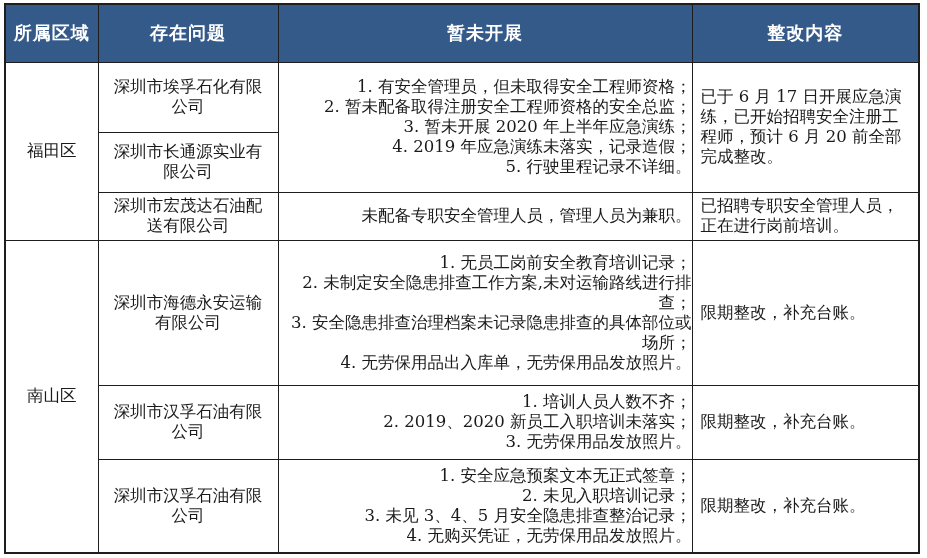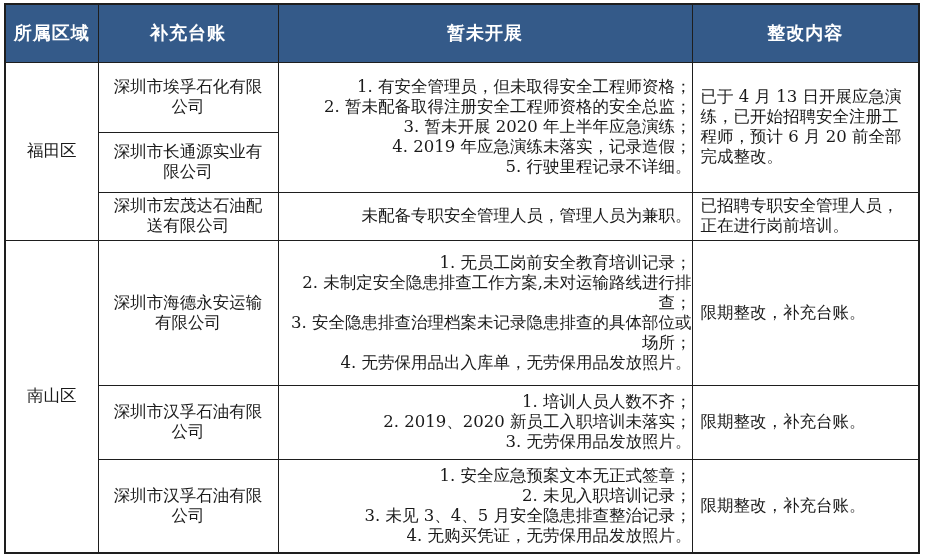--- a/index.html
+++ b/index.html
@@ -71,35 +71,35 @@
   <table class="inspection">
     <colgroup>
       <col style="width:93px">
       <col style="width:180px">
       <col style="width:414px">
       <col style="width:227px">
     </colgroup>
     <thead>
       <tr>
         <th>所属区域</th>
-        <th>补充台账</th>
+        <th>存在问题</th>
         <th>暂未开展</th>
         <th>整改内容</th>
       </tr>
     </thead>
     <tbody>
       <tr class="r1">
         <td class="region" rowspan="3">福田区</td>
         <td class="company">深圳市埃孚石化有限公司</td>
         <td class="problems" rowspan="2">1. 有安全管理员，但未取得安全工程师资格；
 2. 暂未配备取得注册安全工程师资格的安全总监；
 3. 暂未开展 2020 年上半年应急演练；
 4. 2019 年应急演练未落实，记录造假；
 5. 行驶里程记录不详细。</td>
-        <td class="rect" rowspan="2">已于 4 月 13 日开展应急演练，已开始招聘安全注册工程师，预计 6 月 20 前全部完成整改。</td>
+        <td class="rect" rowspan="2">已于 6 月 17 日开展应急演练，已开始招聘安全注册工程师，预计 6 月 20 前全部完成整改。</td>
       </tr>
       <tr class="r2">
         <td class="company">深圳市长通源实业有限公司</td>
       </tr>
       <tr class="r3">
         <td class="company">深圳市宏茂达石油配送有限公司</td>
         <td class="problems">未配备专职安全管理人员，管理人员为兼职。</td>
         <td class="rect">已招聘专职安全管理人员，正在进行岗前培训。</td>
       </tr>
       <tr class="r4">

